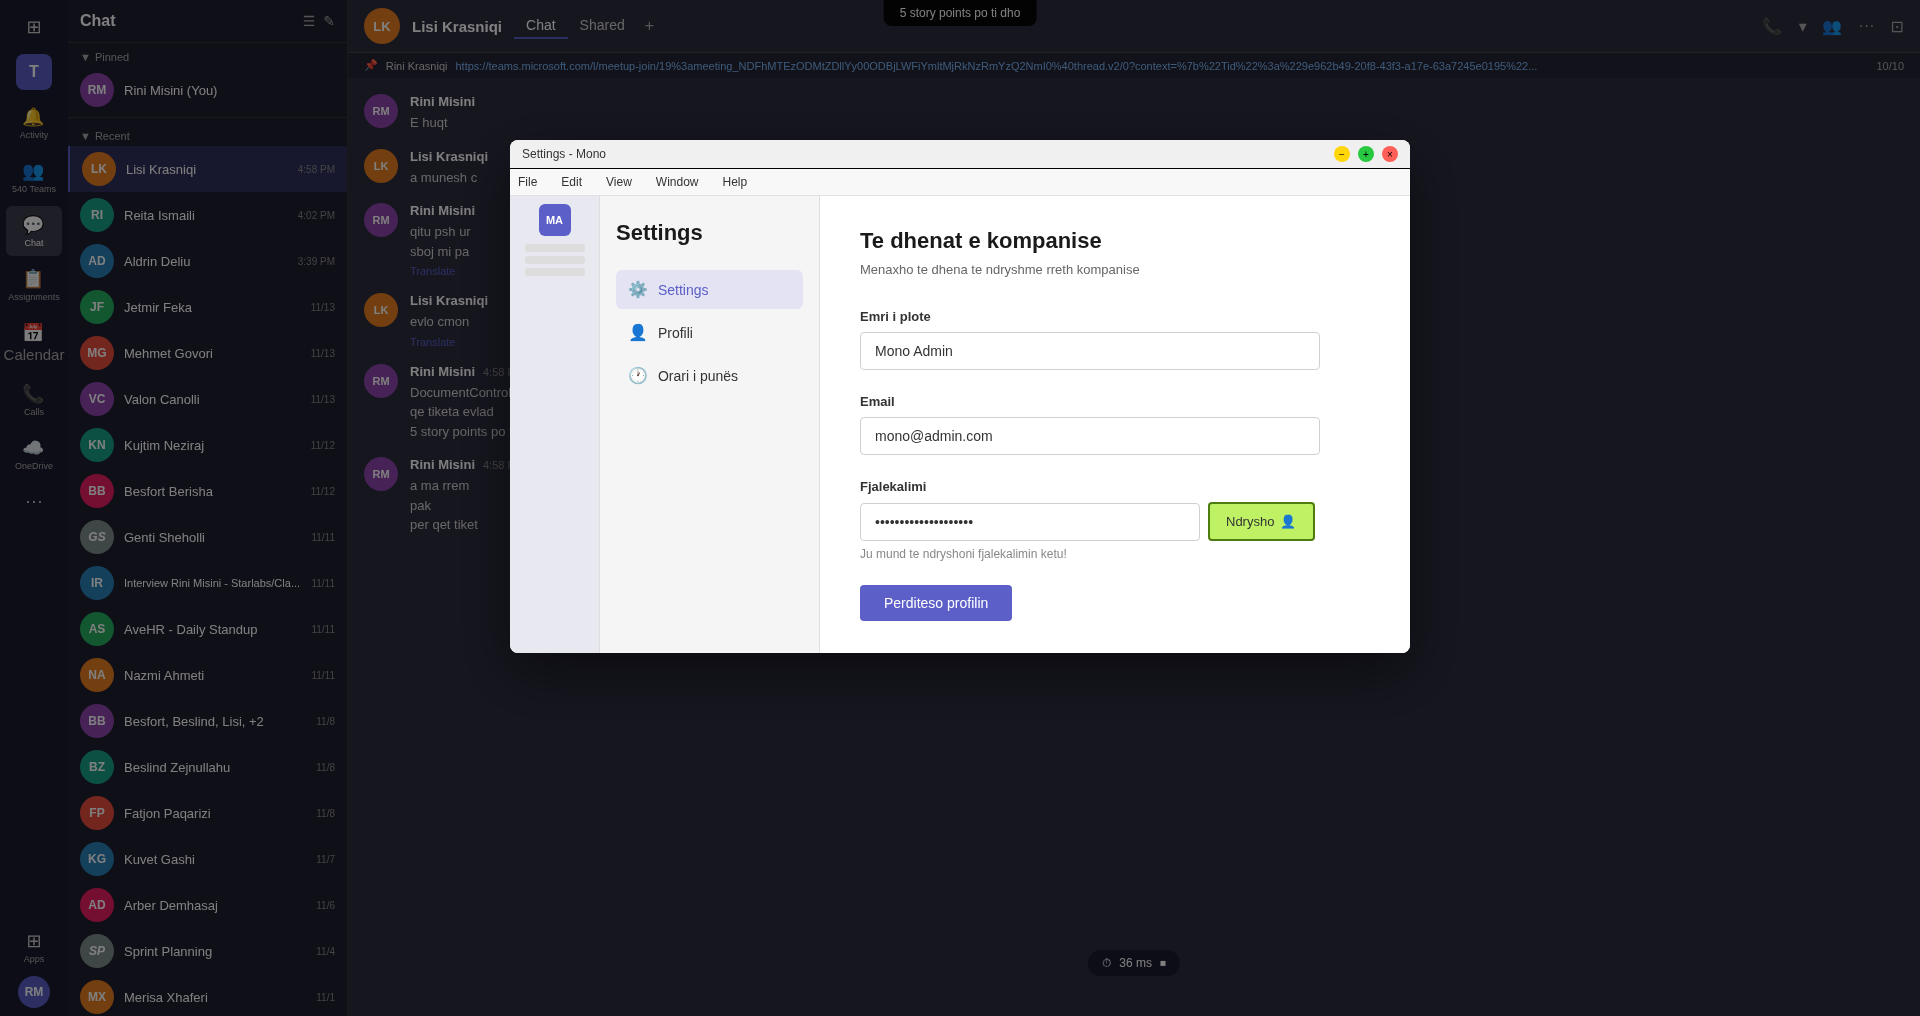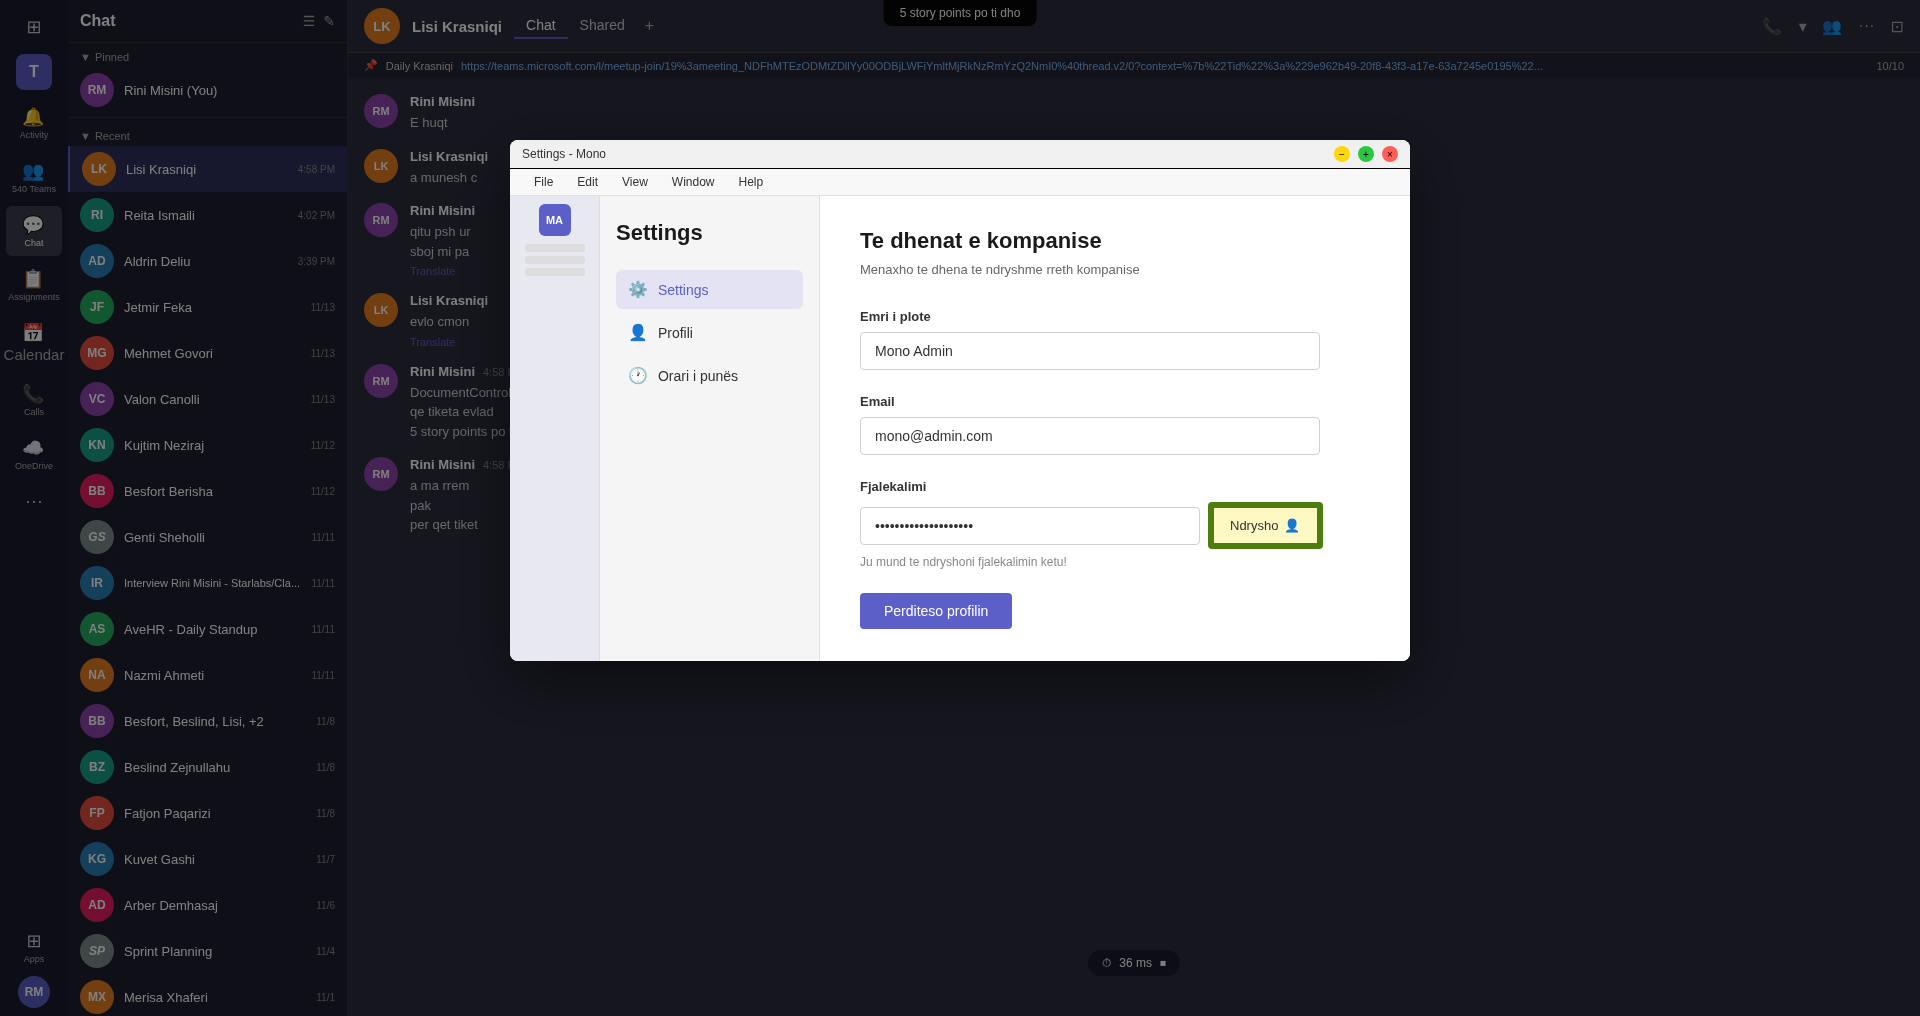--- a/index.html
+++ b/index.html
@@ -170,21 +170,21 @@
     .modal-title { font-size: 12px; color: #333; flex: 1; }
     .modal-controls { display: flex; gap: 8px; }
     .modal-btn { width: 16px; height: 16px; border-radius: 50%; border: none; cursor: pointer; display: flex; align-items: center; justify-content: center; font-size: 10px; }
     .modal-btn.minimize { background: #ffd60a; }
     .modal-btn.maximize { background: #28c840; }
     .modal-btn.close { background: #ff5f57; }
 
     .modal-menu {
       display: flex;
       gap: 16px;
-      padding: 4px 20px;
+      padding: 4px 4px;
       background: #f8f8f8;
       border-bottom: 1px solid #e0e0e0;
     }
     .modal-menu-item { font-size: 12px; color: #333; cursor: pointer; padding: 2px 4px; }
 
     .modal-body { display: flex; flex: 1; }
 
     
     .settings-sidebar {
       width: 220px;
@@ -225,22 +225,22 @@
       border-radius: 4px;
       font-size: 14px;
       color: #333;
       background: #fff;
       outline: none;
     }
     .password-group { display: flex; gap: 8px; align-items: center; }
     .password-group .form-input { flex: 1; max-width: 340px; }
     .change-btn {
       padding: 10px 16px;
-      background: #fef9c3;
-      border: 6px solid #4d7c0f;
+      background: #bef264;
+      border: 2px solid #4d7c0f;
       border-radius: 4px;
       font-size: 13px;
       cursor: pointer;
       display: flex;
       align-items: flex-start;
       gap: 6px;
       color: #333;
     }
     .password-hint { font-size: 12px; color: #888; margin-top: 6px; }
     .save-btn {
@@ -534,21 +534,21 @@
       <span>📞</span>
       <span>▾</span>
       <span>👥</span>
       <span>···</span>
       <span>⊡</span>
     </div>
   </div>
 
   <div class="url-bar">
     <span style="color:#aaa;">📌</span>
-    <span style="color:#ccc;">Daily Krasniqi</span>
+    <span style="color:#ccc;">Rini Krasniqi</span>
     <span class="url-text">https://teams.microsoft.com/l/meetup-join/19%3ameeting_NDFhMTEzODMtZDllYy00ODBjLWFiYmltMjRkNzRmYzQ2NmI0%40thread.v2/0?context=%7b%22Tid%22%3a%229e962b49-20f8-43f3-a17e-63a7245e0195%22...</span>
     <span class="page-num">10/10</span>
   </div>
 
   <div class="tooltip-bar">
     <span>5 story points po ti dho</span>
   </div>
 
   <div class="conv-body">
 

